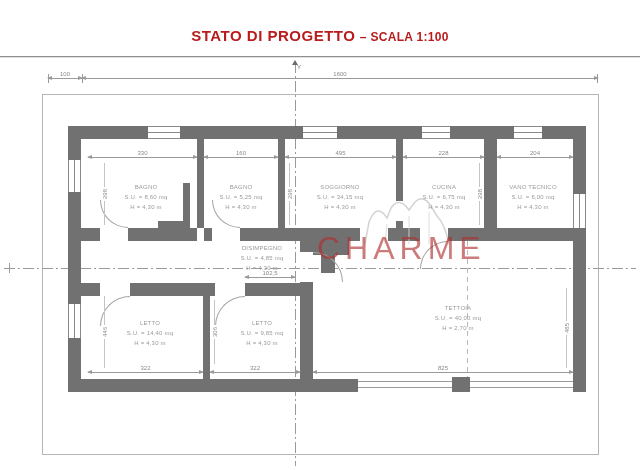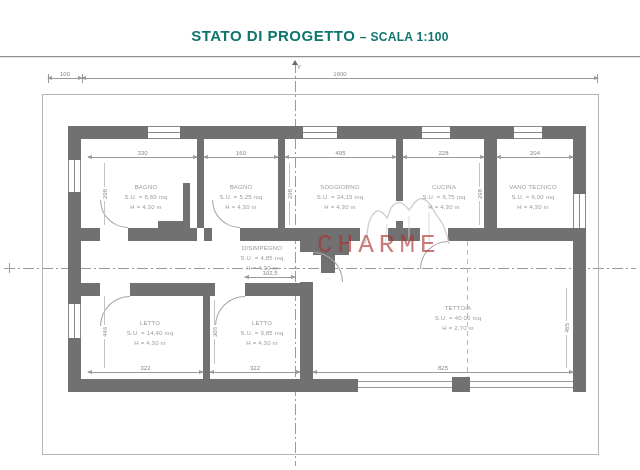--- a/index.html
+++ b/index.html
@@ -1,19 +1,19 @@
 <!DOCTYPE html>
 <html><head>
 <meta charset="utf-8">
 <style>
   *{box-sizing:border-box;margin:0;padding:0;}
   html,body{background:#fff;}
   .canvas{position:relative;width:640px;height:470px;background:#fff;overflow:hidden;
           font-family:"Liberation Sans",sans-serif;margin:0 auto;}
-  .title{position:absolute;top:27px;left:0;right:0;text-align:center;color:#0f766e;white-space:nowrap;}
+  .title{position:absolute;top:27px;left:0;right:0;text-align:center;color:#b91c1c;white-space:nowrap;}
   .title .t1{font-size:15px;font-weight:bold;letter-spacing:.5px;}
   .title .t2{font-size:12px;font-weight:bold;letter-spacing:.3px;}
   .title-rule{position:absolute;top:56px;left:0;width:640px;height:1px;background:#8f8f8f;box-shadow:0 1px 0 #e2e2e2;}
   .frame{position:absolute;left:42px;top:94px;width:557px;height:361px;border:1px solid #b5b5b5;}
   .wall{position:absolute;background:#717171;}
   .pier{position:absolute;background:#717171;}
   .winh{position:absolute;background:linear-gradient(to bottom,#fff 0 45%,#8a8a8a 45% 55%,#fff 55% 100%);
         border-top:1px solid #8a8a8a;border-bottom:1px solid #8a8a8a;}
   .winv{position:absolute;background:linear-gradient(to right,#fff 0 45%,#8a8a8a 45% 55%,#fff 55% 100%);
         border-left:1px solid #8a8a8a;border-right:1px solid #8a8a8a;}
@@ -39,21 +39,21 @@
   .arc-a{border-left:1px solid #a5a5a5;border-bottom:1px solid #a5a5a5;border-bottom-left-radius:100%;}
   .arc-b{border-left:1px solid #a5a5a5;border-top:1px solid #a5a5a5;border-top-left-radius:100%;}
   .arc-c{border-right:1px solid #a5a5a5;border-top:1px solid #a5a5a5;border-top-right-radius:100%;}
   .ymark{position:absolute;left:286px;top:60px;font-size:6px;color:#6a6a6a;}
   .ymark .ya{position:absolute;left:6px;top:0;width:0;height:0;border-left:3px solid transparent;border-right:3px solid transparent;border-bottom:5px solid #6a6a6a;}
   .ymark .yl{position:absolute;left:11px;top:4px;}
   .xmark{position:absolute;left:9px;top:263px;width:1px;height:10px;background:#9a9a9a;}
   .wm{position:absolute;left:245px;top:196px;width:210px;height:78px;opacity:.85;pointer-events:none;}
   .wm-script{position:absolute;left:0;top:-4px;font-family:"DejaVu Serif",serif;font-style:italic;
         font-size:40px;color:#b3b3b3;letter-spacing:1px;}
-  .wm-caps{position:absolute;left:72px;top:34px;font-family:Liberation Mono, monospace;font-size:26px;
+  .wm-caps{position:absolute;left:72px;top:34px;font-family:Liberation Sans, sans-serif;font-size:32px;
         color:rgba(175,48,48,.75);letter-spacing:5px;}
   .wm-sketch{position:absolute;left:118px;top:-2px;}
 </style>
 </head>
 <body>
 
 <div class="canvas">
 
   <div class="title">
     <span class="t1">STATO DI PROGETTO</span>

